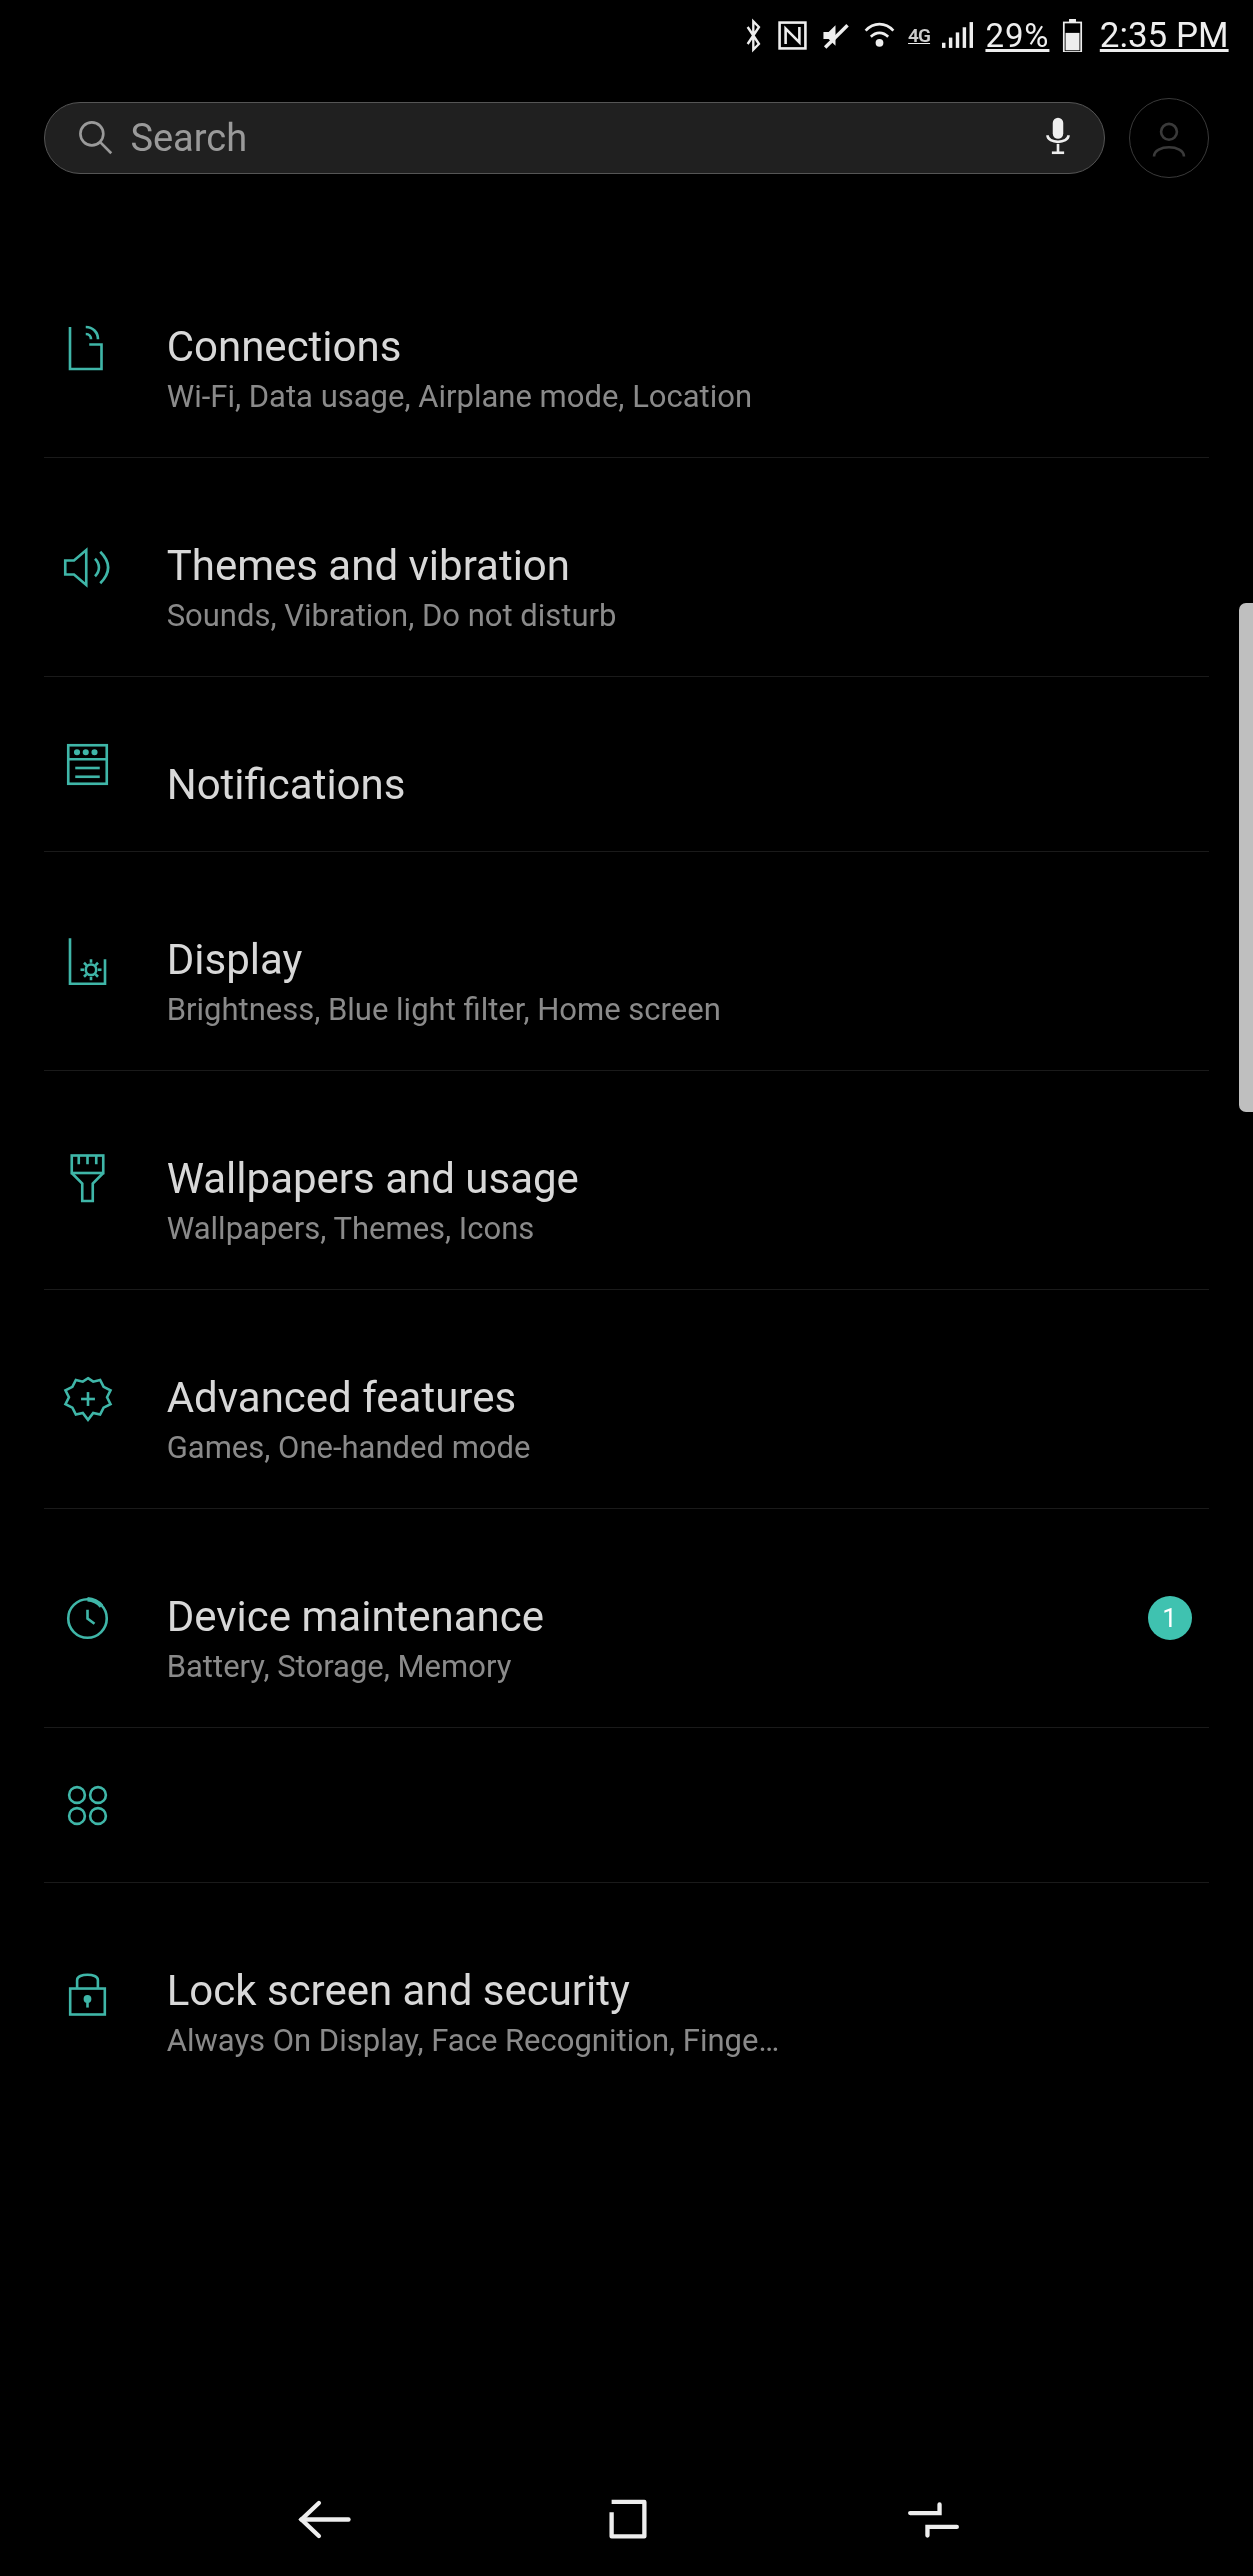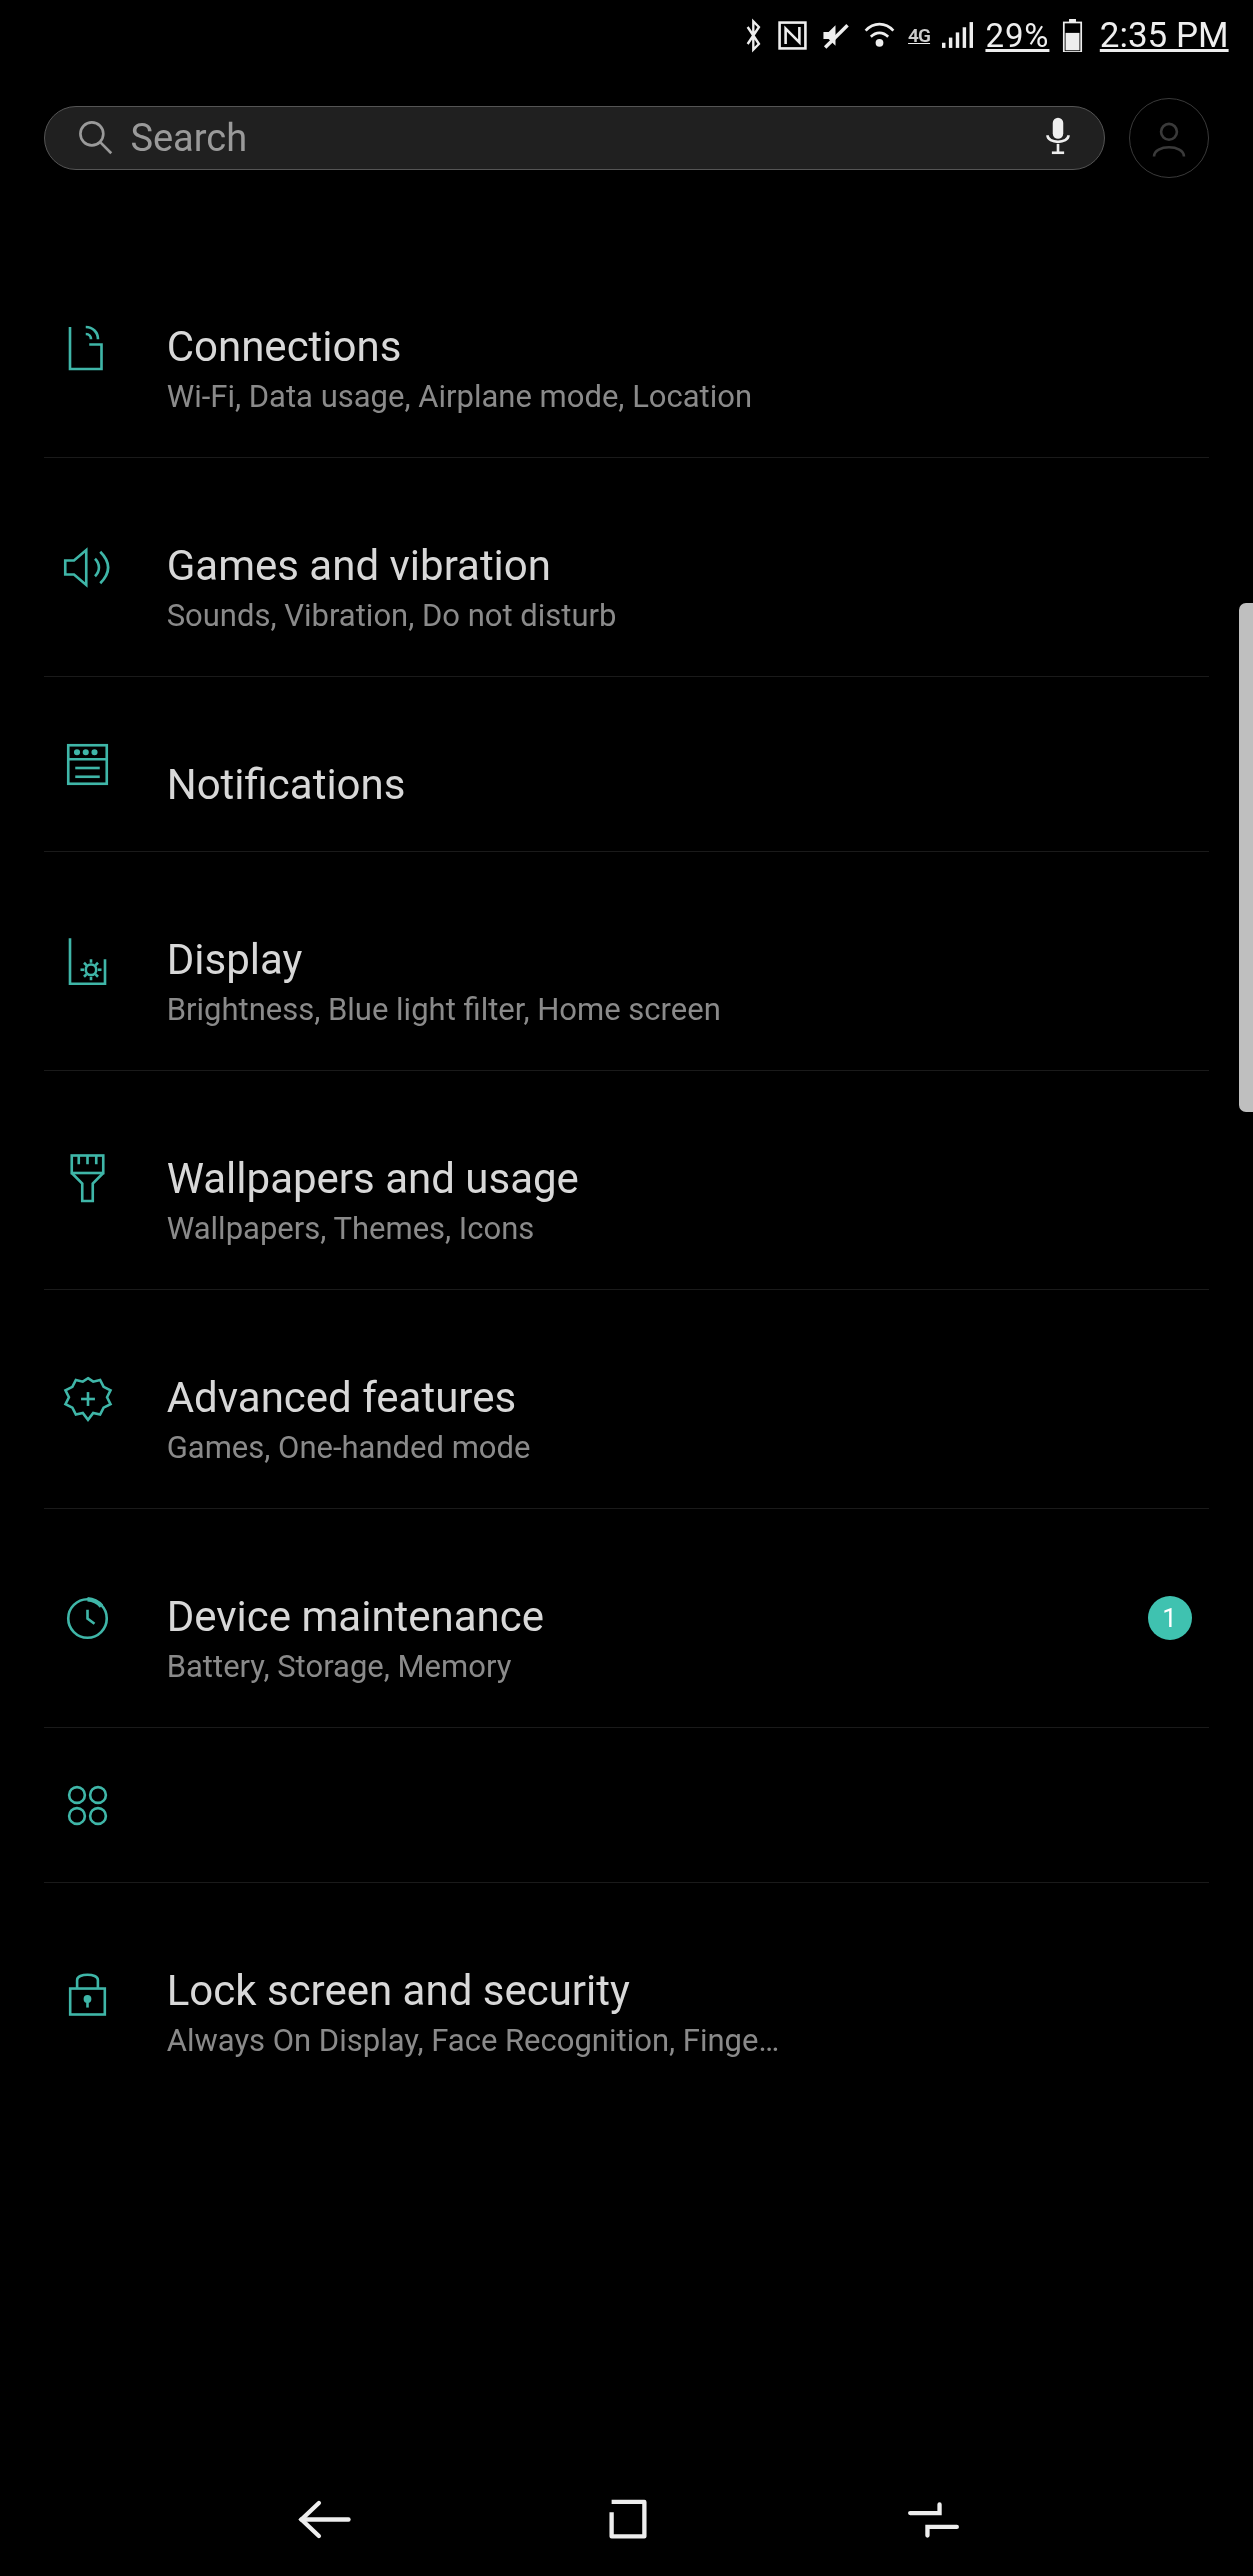--- a/index.html
+++ b/index.html
@@ -31,21 +31,21 @@
   
   .search-row {
     display: flex;
     align-items: center;
     padding: 0 44px;
     margin-top: 28px;
     gap: 24.4px;
   }
   .search-pill {
     flex: 1;
-    height: 64px;
+    height: 72px;
     border-radius: 52px;
     background: #202020;
     border: 0.9px solid #555;
     display: flex;
     align-items: center;
     padding: 0 31px;
     gap: 17.4px;
   }
   .search-pill .placeholder {
     flex:1;
@@ -235,21 +235,21 @@
 
   <div class="row">
     <span class="icon-slot">
       <svg width="56" height="49" viewBox="0 0 64 56" fill="none" stroke-width="3">
         <path d="M6 20 L16 20 L30 8 L30 48 L16 36 L6 36 Z"></path>
         <path d="M40 18 C46 24 46 32 40 38"></path>
         <path d="M46 10 C58 22 58 34 46 46"></path>
       </svg>
     </span>
     <div class="texts">
-      <span class="title">Games and vibration</span>
+      <span class="title">Themes and vibration</span>
       <span class="subtitle">Sounds, Vibration, Do not disturb</span>
     </div>
   </div>
 
   <div class="row">
     <span class="icon-slot">
       <svg width="49" height="49" viewBox="0 0 56 56" fill="none" stroke-width="3">
         <rect x="6" y="6" width="44" height="44"></rect>
         <line x1="6" y1="22" x2="50" y2="22"></line>
         <circle cx="16" cy="14" r="2" fill="#3fb6a8"></circle>

